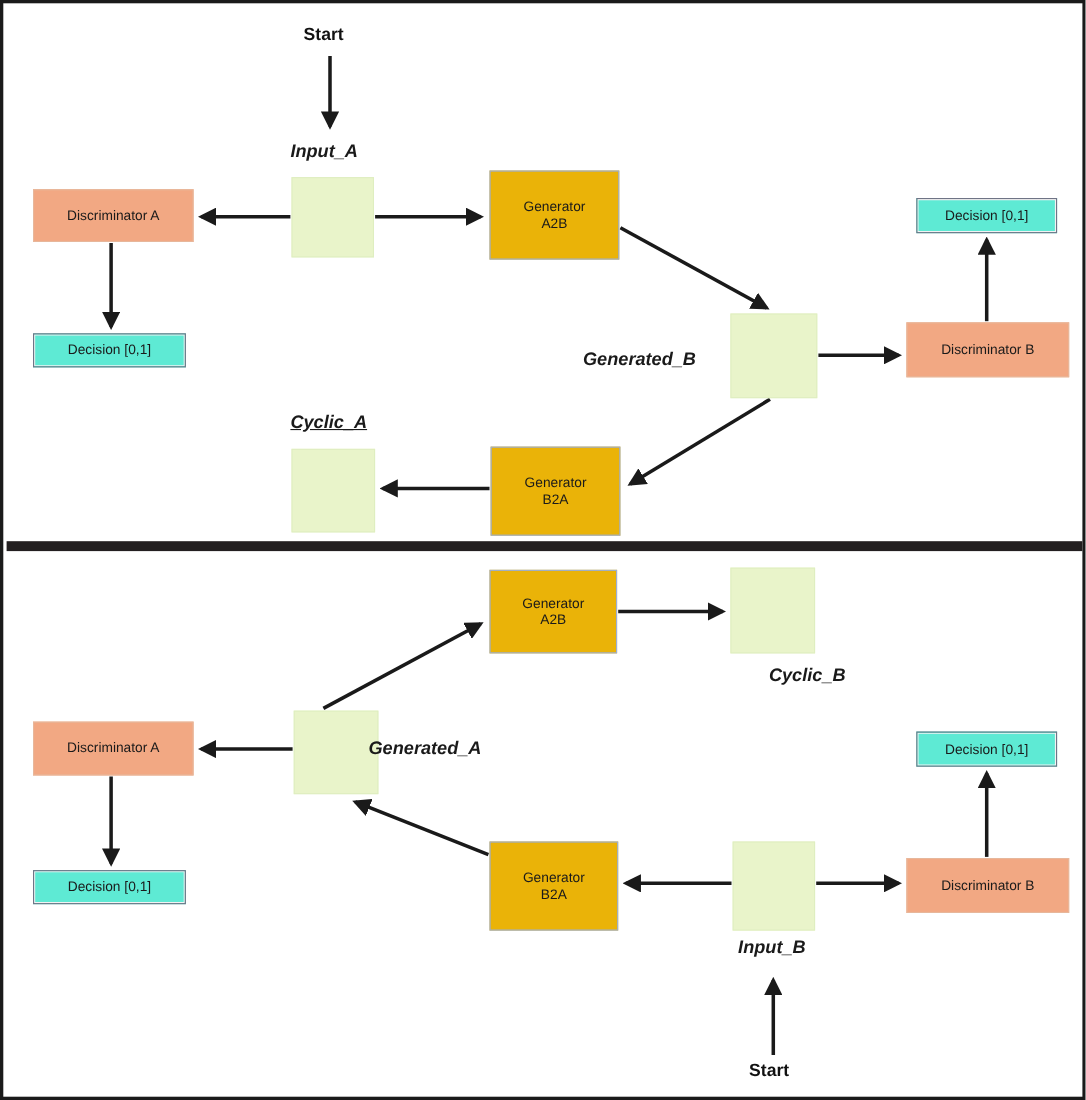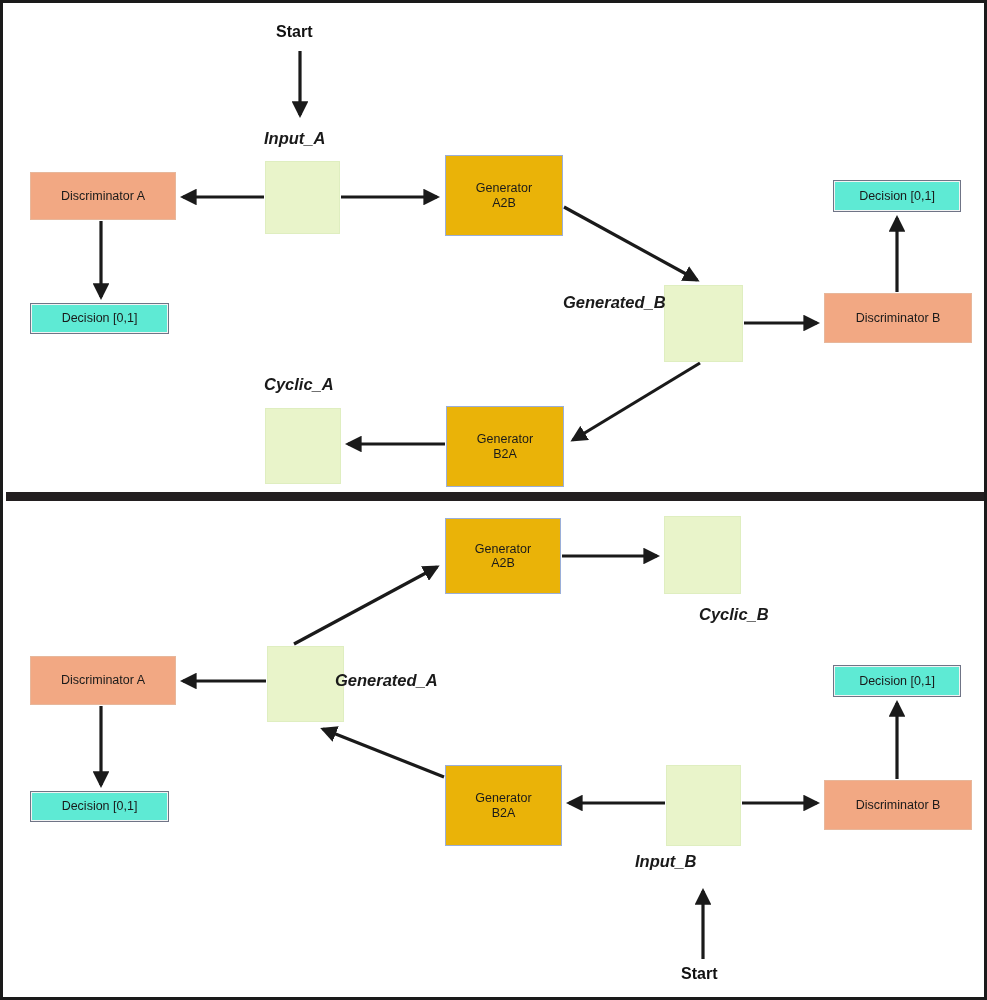--- a/index.html
+++ b/index.html
@@ -123,33 +123,33 @@
 
   <div class="node node-disc" style="left:27px; top:169px; width:146px; height:48px;">Discriminator A</div>
 
   <div class="node node-decision" style="left:27px; top:300px; width:139px; height:31px;">Decision [0,1]</div>
 
   <div class="node node-gen" style="left:442px; top:152px; width:118px; height:81px; flex-direction:column;">
     <span>Generator</span>
     <span>A2B</span>
   </div>
 
-  <div class="caption" style="left:527px; top:290px;margin-left:33px;">Generated_B</div>
+  <div class="caption" style="left:527px; top:315px;">Generated_B</div>
   <div class="node node-data" style="left:661px; top:282px; width:79px; height:77px;"></div>
 
   <div class="node node-disc" style="left:821px; top:290px; width:148px; height:50px;">Discriminator B</div>
 
   <div class="node node-decision" style="left:830px; top:177px; width:128px; height:32px;">Decision [0,1]</div>
 
   <div class="node node-gen" style="left:443px; top:403px; width:118px; height:81px; flex-direction:column;">
     <span>Generator</span>
     <span>B2A</span>
   </div>
 
-  <div class="caption" style="left:261px; top:372px;">Cyclic_A</div>
+  <div class="caption" style="left:261px; top:372px;text-decoration:underline;">Cyclic_A</div>
   <div class="node node-data" style="left:262px; top:405px; width:76px; height:76px;"></div>
 
   <div class="divider" style="top:489px;"></div>
 
   <div class="node node-gen" style="left:442px; top:515px; width:116px; height:76px; flex-direction:column;">
     <span>Generator</span>
     <span>A2B</span>
   </div>
 
   <div class="node node-data" style="left:661px; top:513px; width:77px; height:78px;"></div>
@@ -161,21 +161,21 @@
   <div class="node node-disc" style="left:27px; top:653px; width:146px; height:49px;">Discriminator A</div>
 
   <div class="node node-decision" style="left:27px; top:788px; width:139px; height:31px;">Decision [0,1]</div>
 
   <div class="node node-gen" style="left:442px; top:762px; width:117px; height:81px; flex-direction:column;">
     <span>Generator</span>
     <span>B2A</span>
   </div>
 
   <div class="node node-data" style="left:663px; top:762px; width:75px; height:81px;"></div>
-  <div class="caption" style="left:632px; top:849px;">Input_B</div>
+  <div class="caption" style="left:668px; top:849px;">Input_B</div>
 
   <div class="node node-disc" style="left:821px; top:777px; width:148px; height:50px;">Discriminator B</div>
 
   <div class="node node-decision" style="left:830px; top:662px; width:128px; height:32px;">Decision [0,1]</div>
 
   <div class="start-label" style="left:678px; top:962px;">Start</div>
 
 </div>
 
 </body></html>

